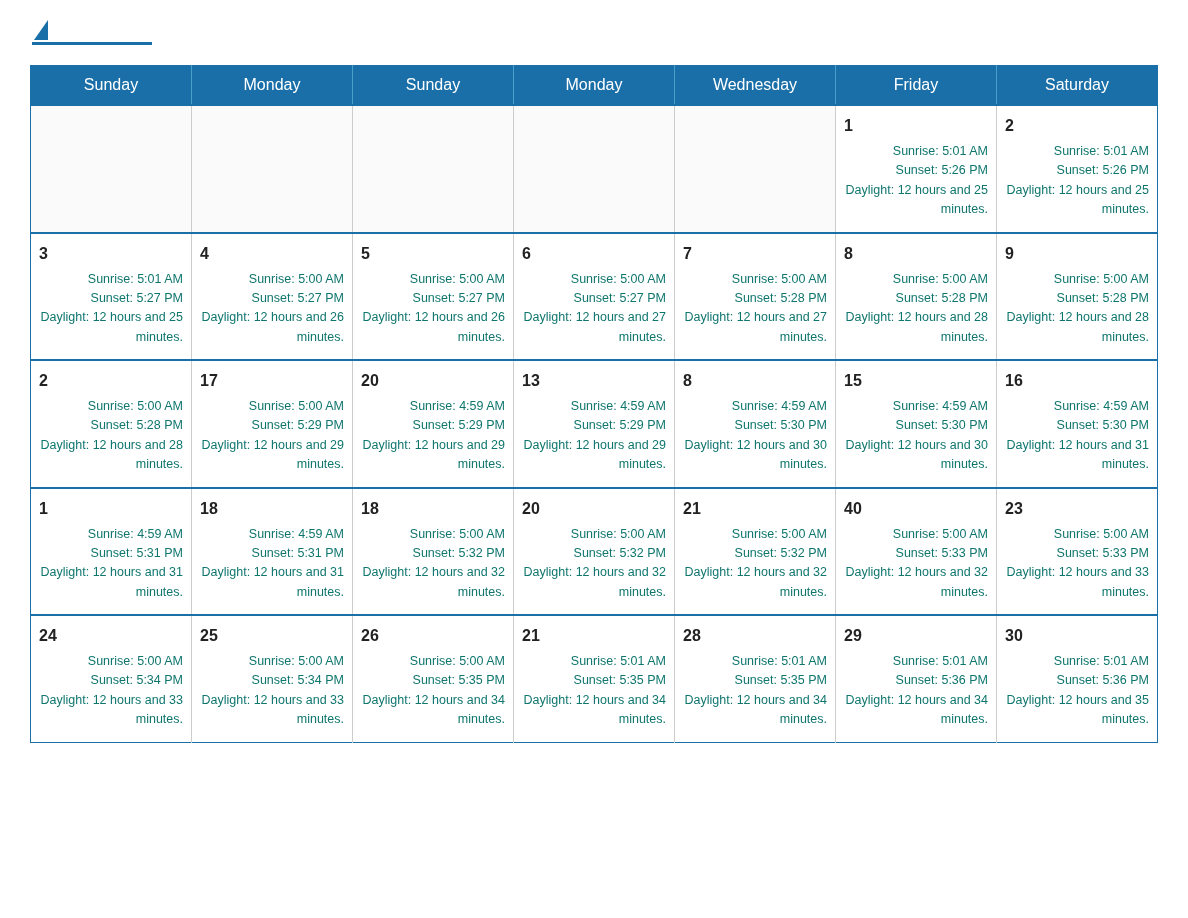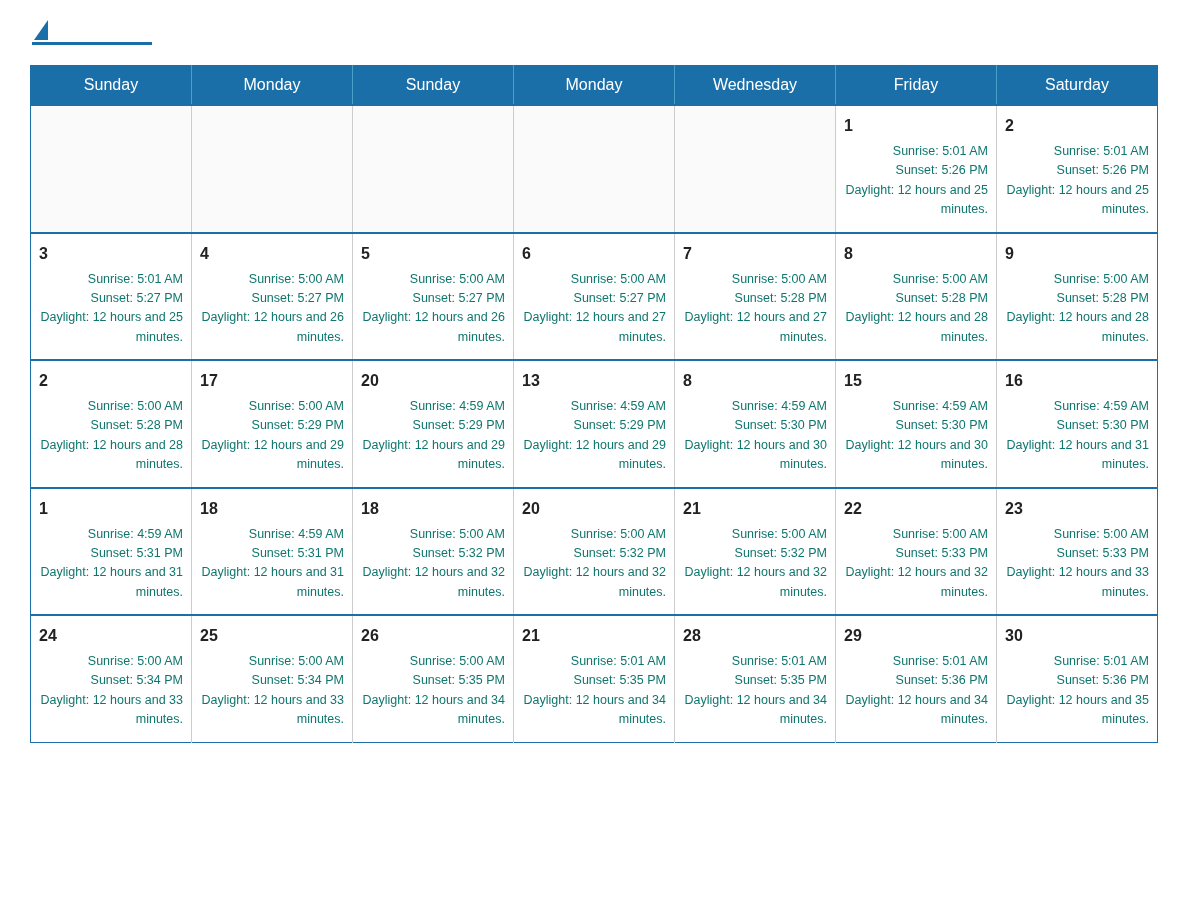--- a/index.html
+++ b/index.html
@@ -236,21 +236,21 @@
         </td>
         <td>
           <span class="day-number">20</span>
           <div class="day-info">Sunrise: 5:00 AM<br>Sunset: 5:32 PM<br>Daylight: 12 hours and 32 minutes.</div>
         </td>
         <td>
           <span class="day-number">21</span>
           <div class="day-info">Sunrise: 5:00 AM<br>Sunset: 5:32 PM<br>Daylight: 12 hours and 32 minutes.</div>
         </td>
         <td>
-          <span class="day-number">22</span>
+          <span class="day-number">40</span>
           <div class="day-info">Sunrise: 5:00 AM<br>Sunset: 5:33 PM<br>Daylight: 12 hours and 32 minutes.</div>
         </td>
         <td>
           <span class="day-number">23</span>
           <div class="day-info">Sunrise: 5:00 AM<br>Sunset: 5:33 PM<br>Daylight: 12 hours and 33 minutes.</div>
         </td>
       </tr>
       <tr>
         <td>
           <span class="day-number">24</span>

